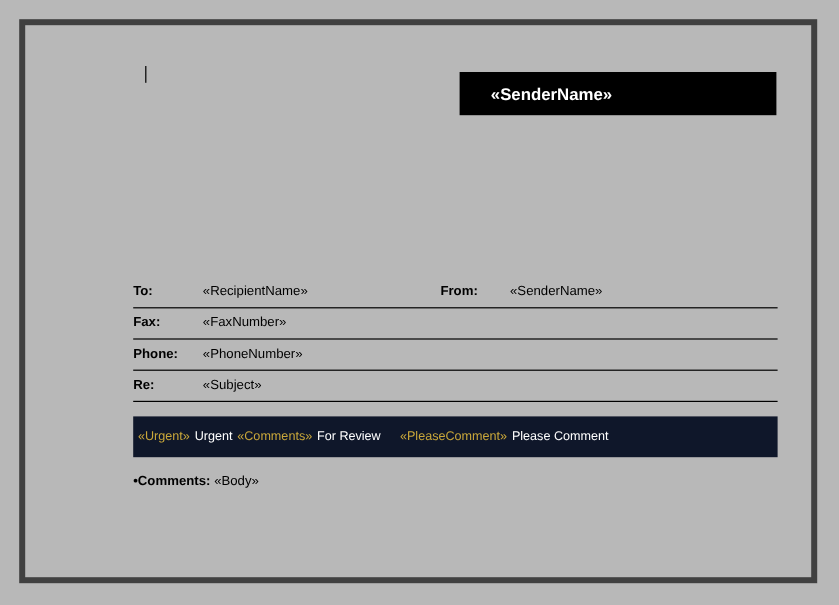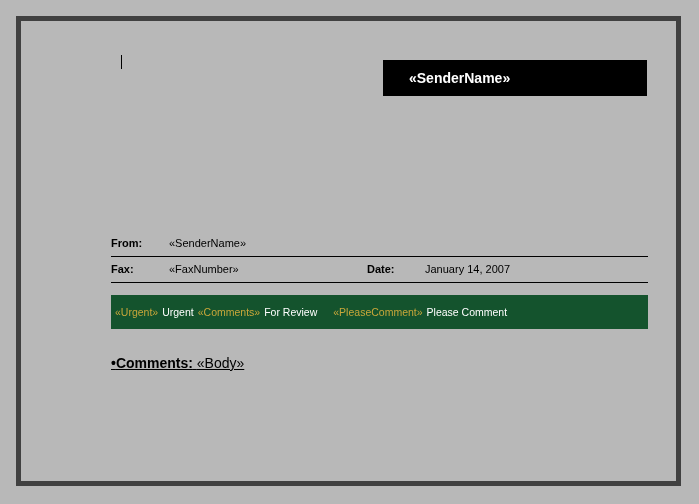--- a/index.html
+++ b/index.html
@@ -61,69 +61,80 @@
     padding: 6px 0 7px 0;
   }
   .cell { display: flex; }
   .lab { font-weight: bold; width: 58px; }
   .val { }
   .left { flex: 0 0 256px; }
   .right { flex: 1; align-items: flex-end; }
   .rlab { font-weight: bold; width: 58px; }
   .flags {
     margin-top: 12px;
-    background: #14532d;
+    background: #0f172a;
     padding: 11px 4px;
     display: flex;
     gap: 4px;
     flex-wrap: wrap;
   }
   .flags span { font-size: 10.5px; }
   .merge { color: #c9a73a; }
   .flab { color: #fff; font-weight: normal; }
   .comments {
-    margin-top: 26px;
-    font-size: 14px;
-    text-decoration: underline;
+    margin-top: 14px;
+    font-size: 11px;
   }
   .comments .bullet { font-weight: bold; }
   .comments .clab { font-weight: bold; }
 </style>
 </head>
 <body>
 
 <div class="page">
   <div class="cursor-mark"></div>
 
   <div class="sender-box">
     <span>«SenderName»</span>
   </div>
 
 
   <div class="info">
 
     <div class="row">
+      <div class="cell left">
+        <div class="lab">To:</div>
+        <div class="val">«RecipientName»</div>
+      </div>
       <div class="cell right">
         <div class="rlab">From:</div>
         <div class="val">«SenderName»</div>
       </div>
     </div>
 
     <div class="row">
       <div class="cell left">
         <div class="lab">Fax:</div>
         <div class="val">«FaxNumber»</div>
       </div>
-      <div class="cell right">
-        <div class="rlab">Date:</div>
-        <div class="val">January 14, 2007</div>
+    </div>
+
+    <div class="row">
+      <div class="cell left">
+        <div class="lab">Phone:</div>
+        <div class="val">«PhoneNumber»</div>
       </div>
     </div>
 
-
+    <div class="row">
+      <div class="cell left">
+        <div class="lab">Re:</div>
+        <div class="val">«Subject»</div>
+      </div>
+    </div>
 
     <div class="flags">
       <span class="merge">«Urgent»</span>
       <span class="flab">Urgent</span>
       <span class="merge">«Comments»</span>
       <span class="flab">For Review</span>
       <span style="width:8px"></span>
       <span class="merge">«PleaseComment»</span>
       <span class="flab">Please Comment</span>
     </div>

